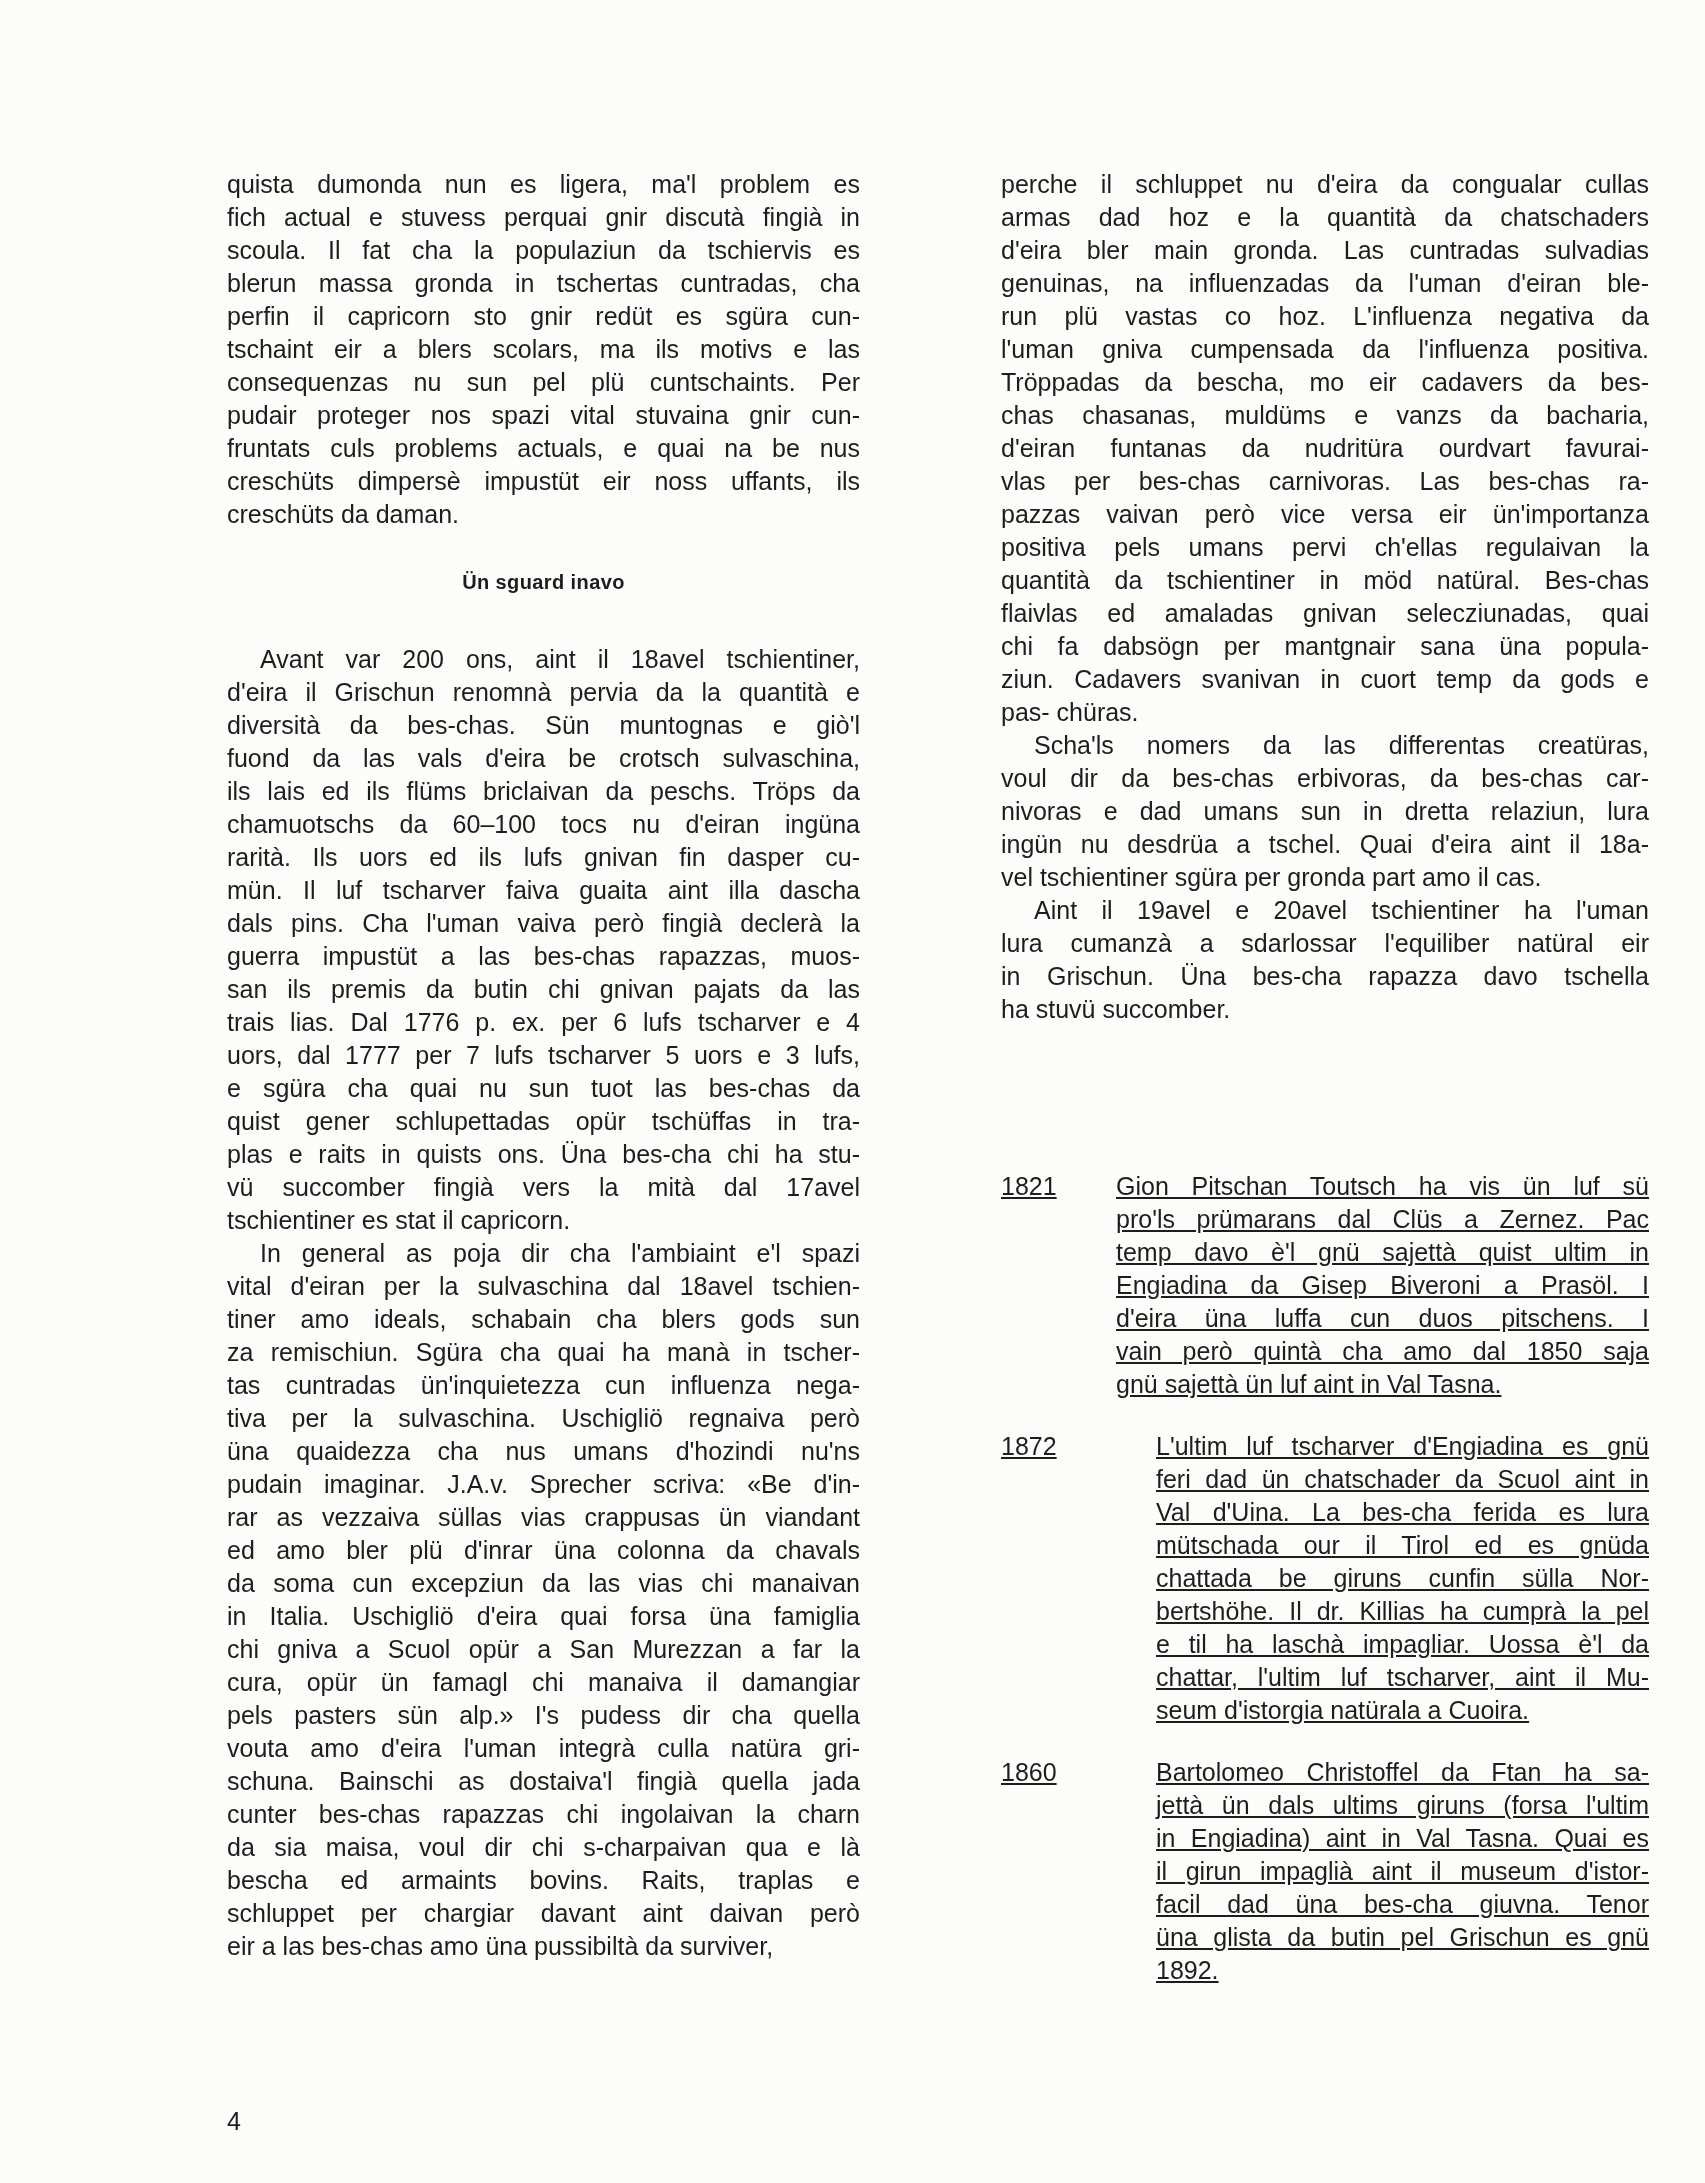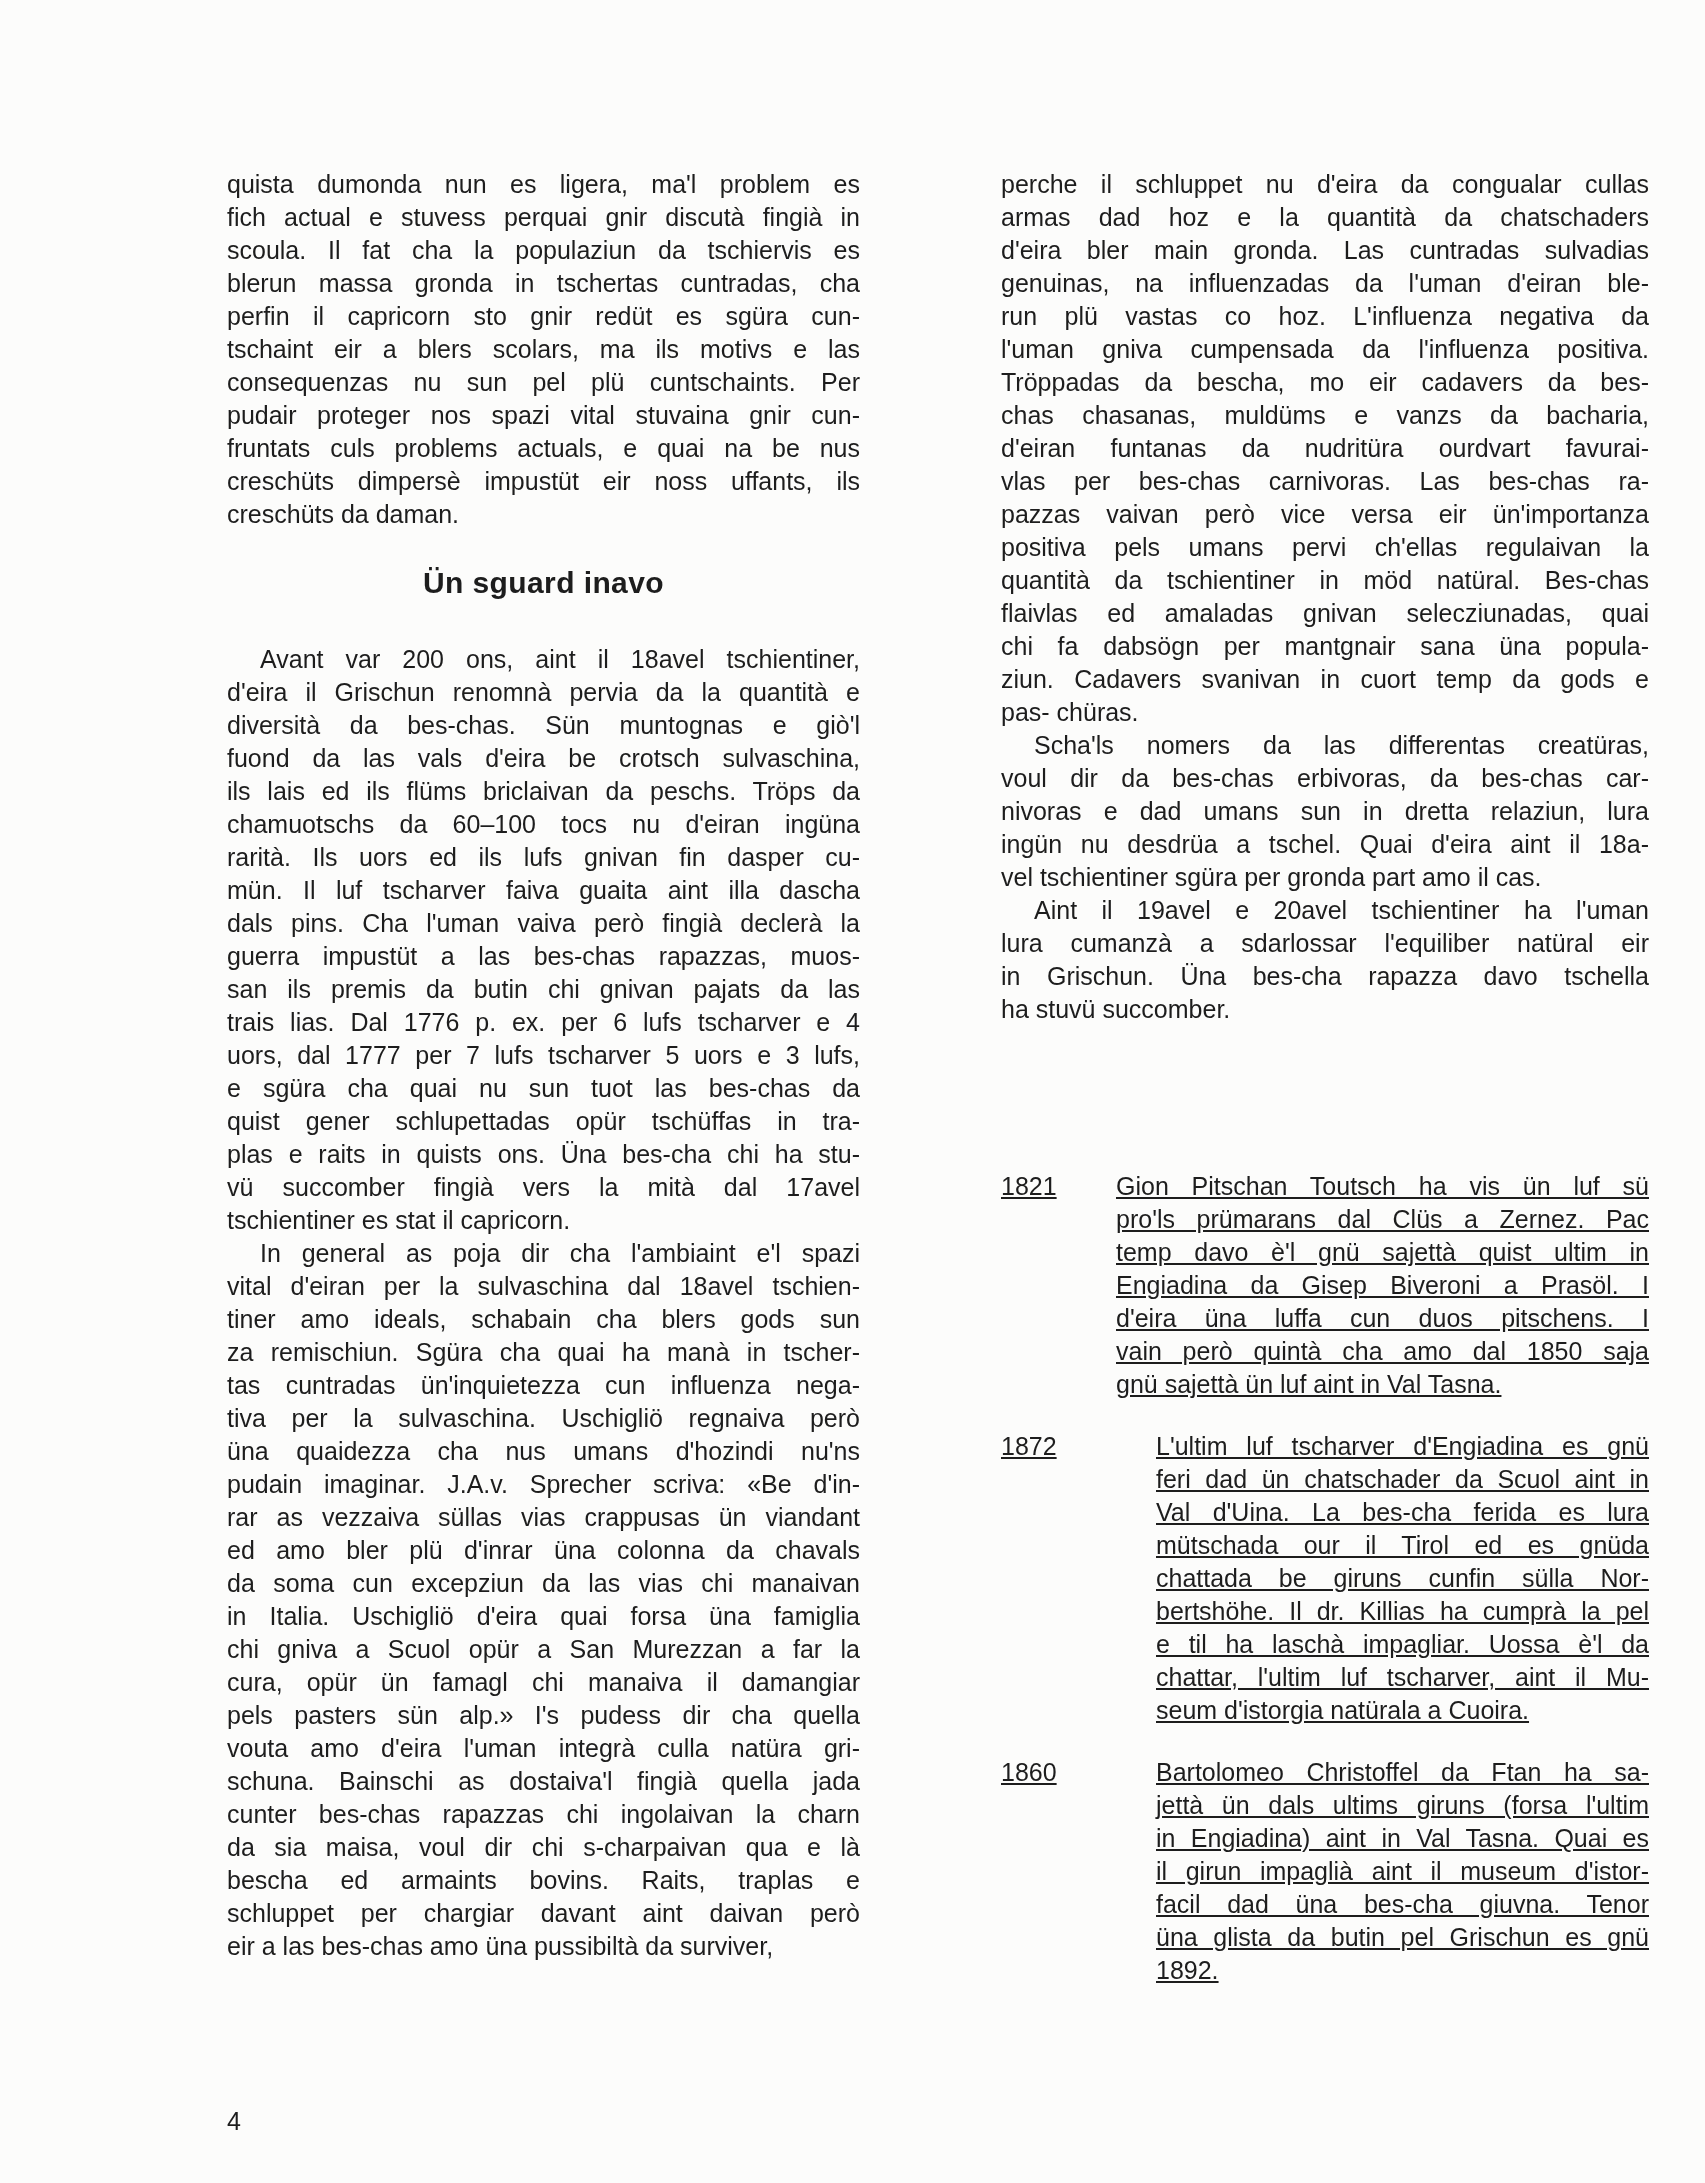--- a/index.html
+++ b/index.html
@@ -31,21 +31,21 @@
     text-justify: inter-word;
     white-space: nowrap;
   }
   .line.last {
     text-align-last: left;
   }
   .indent .line:first-child { text-indent: 33px; }
 
   .heading {
     margin: 35px 0 44px 0;
-    font-size: 30px;
+    font-size: 20px;
     line-height: 33px;
     font-weight: bold;
     text-align: center;
     letter-spacing: 0.4px;
   }
 
   .timeline { margin-top: 144px; }
   .entry {
     display: flex;
     align-items: flex-start;

